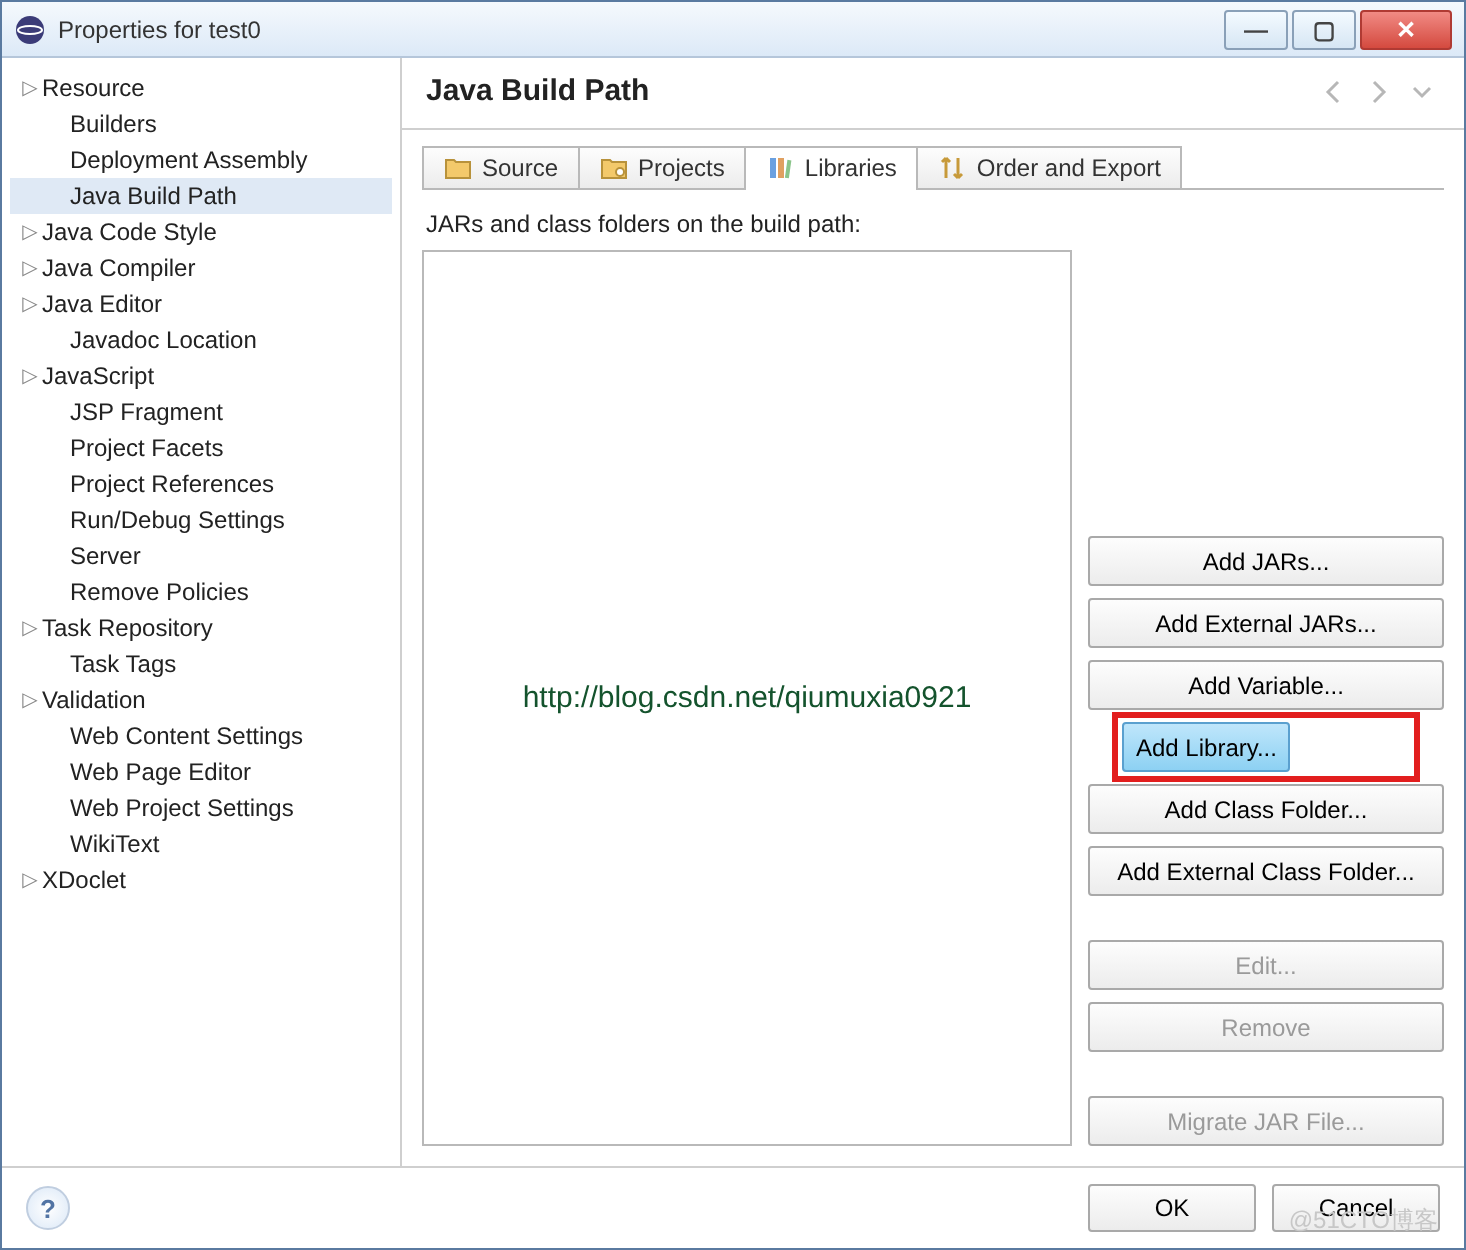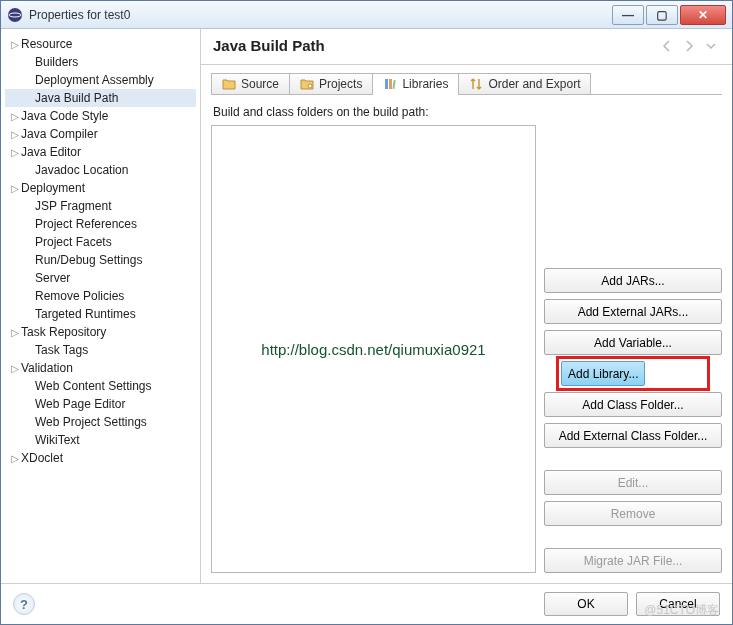--- a/index.html
+++ b/index.html
@@ -90,49 +90,45 @@
           <div class="tree-item" style="padding-left: 4px;">
             <span class="arrow">▷</span>
             <span>Java Editor</span>
           </div>
           <div class="tree-item" style="padding-left: 18px;">
             <span class="arrow"></span>
             <span>Javadoc Location</span>
           </div>
           <div class="tree-item" style="padding-left: 4px;">
             <span class="arrow">▷</span>
-            <span>Deployment</span>
+            <span>JavaScript</span>
           </div>
           <div class="tree-item" style="padding-left: 18px;">
             <span class="arrow"></span>
             <span>JSP Fragment</span>
           </div>
           <div class="tree-item" style="padding-left: 18px;">
             <span class="arrow"></span>
+            <span>Project Facets</span>
+          </div>
+          <div class="tree-item" style="padding-left: 18px;">
+            <span class="arrow"></span>
             <span>Project References</span>
           </div>
           <div class="tree-item" style="padding-left: 18px;">
             <span class="arrow"></span>
-            <span>Project Facets</span>
-          </div>
-          <div class="tree-item" style="padding-left: 18px;">
-            <span class="arrow"></span>
             <span>Run/Debug Settings</span>
           </div>
           <div class="tree-item" style="padding-left: 18px;">
             <span class="arrow"></span>
             <span>Server</span>
           </div>
           <div class="tree-item" style="padding-left: 18px;">
             <span class="arrow"></span>
             <span>Remove Policies</span>
-          </div>
-          <div class="tree-item" style="padding-left: 18px;">
-            <span class="arrow"></span>
-            <span>Targeted Runtimes</span>
           </div>
           <div class="tree-item" style="padding-left: 4px;">
             <span class="arrow">▷</span>
             <span>Task Repository</span>
           </div>
           <div class="tree-item" style="padding-left: 18px;">
             <span class="arrow"></span>
             <span>Task Tags</span>
           </div>
           <div class="tree-item" style="padding-left: 4px;">
@@ -200,21 +196,21 @@
         </div>
         <div class="tab">
           <svg class="tabico" viewBox="0 0 14 14">
               <path d="M4 2v10M4 2l-2 2M4 2l2 2M10 12V2m0 10l-2-2m2 2l2-2" stroke="#c79a3a" stroke-width="1.5" fill="none"></path>
             </svg>
           <span>Order and Export</span>
         </div>
       </div>
 
       <div class="panel">
-        <div class="panel-label">Build and class folders on the build path:</div>
+        <div class="panel-label">JARs and class folders on the build path:</div>
         <div class="panel-body">
           <div class="listbox">
             <div class="watermark">http://blog.csdn.net/qiumuxia0921</div>
           </div>
           <div class="sidebuttons">
             <button class="btn">Add JARs...</button>
             <button class="btn">Add External JARs...</button>
             <button class="btn">Add Variable...</button>
             <div class="highlight-box">
               <button class="btn hl">Add Library...</button>

